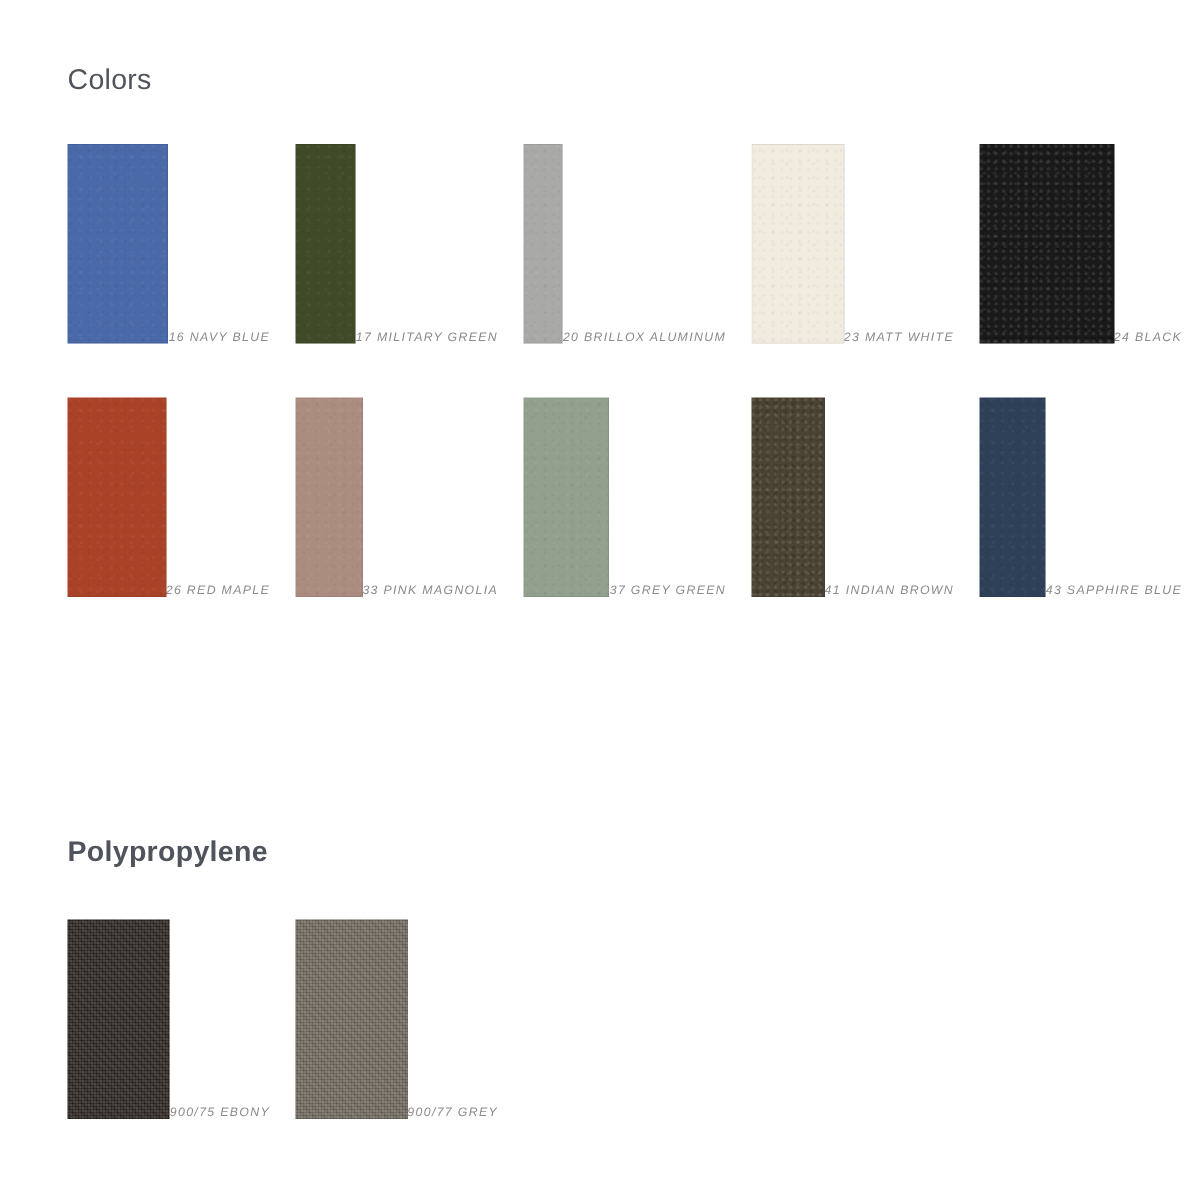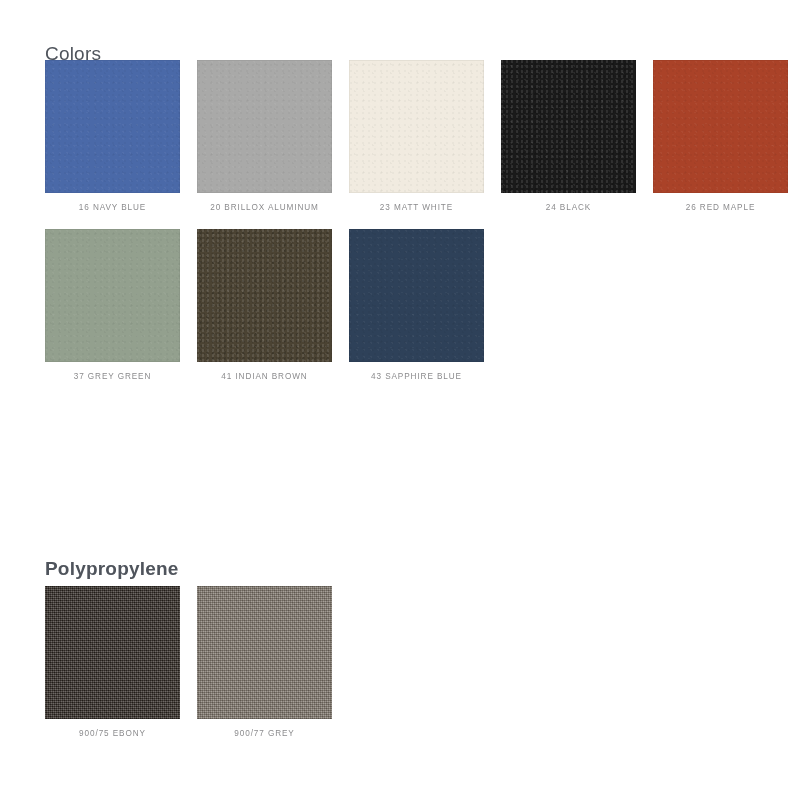--- a/index.html
+++ b/index.html
@@ -50,22 +50,22 @@
   }
   #colors-grid { top: 60px; }
   #polypropylene-grid {
     top: 586px;
     grid-template-columns: repeat(5, 135px);
   }
 
   .swatch-cell {
     width: 135px;
     display: flex;
-    flex-direction: column;
-    align-items: center;
+    align-items: flex-end;
+    font-style: italic;
   }
   #colors-grid .swatch-cell { height: 169px; }
   #polypropylene-grid .swatch-cell { height: 160px; }
 
   .chip {
     width: 135px;
     height: 133px;
     box-sizing: border-box;
     position: relative;
     background-repeat: repeat;
@@ -126,34 +126,42 @@
 <div class="sheet">
 
   <h2 class="section-title" id="colors-title">Colors</h2>
 
   <div class="grid" id="colors-grid">
       <div class="swatch-cell">
         <div class="chip grain" style="background-color: rgb(74, 105, 168);"></div>
         <div class="chip-label">16 NAVY BLUE</div>
       </div>
       <div class="swatch-cell">
+        <div class="chip grain" style="background-color: rgb(63, 74, 40);"></div>
+        <div class="chip-label">17 MILITARY GREEN</div>
+      </div>
+      <div class="swatch-cell">
         <div class="chip grain" style="background-color: rgb(169, 169, 168);"></div>
         <div class="chip-label">20 BRILLOX ALUMINUM</div>
       </div>
       <div class="swatch-cell">
         <div class="chip grain" style="background-color: rgb(241, 235, 224);"></div>
         <div class="chip-label">23 MATT WHITE</div>
       </div>
       <div class="swatch-cell">
         <div class="chip speckle" style="background-color: rgb(26, 26, 26);"></div>
         <div class="chip-label">24 BLACK</div>
       </div>
       <div class="swatch-cell">
         <div class="chip grain" style="background-color: rgb(170, 66, 40);"></div>
         <div class="chip-label">26 RED MAPLE</div>
+      </div>
+      <div class="swatch-cell">
+        <div class="chip grain" style="background-color: rgb(171, 141, 128);"></div>
+        <div class="chip-label">33 PINK MAGNOLIA</div>
       </div>
       <div class="swatch-cell">
         <div class="chip grain" style="background-color: rgb(147, 160, 142);"></div>
         <div class="chip-label">37 GREY GREEN</div>
       </div>
       <div class="swatch-cell">
         <div class="chip speckle" style="background-color: rgb(75, 67, 51);"></div>
         <div class="chip-label">41 INDIAN BROWN</div>
       </div>
       <div class="swatch-cell">

